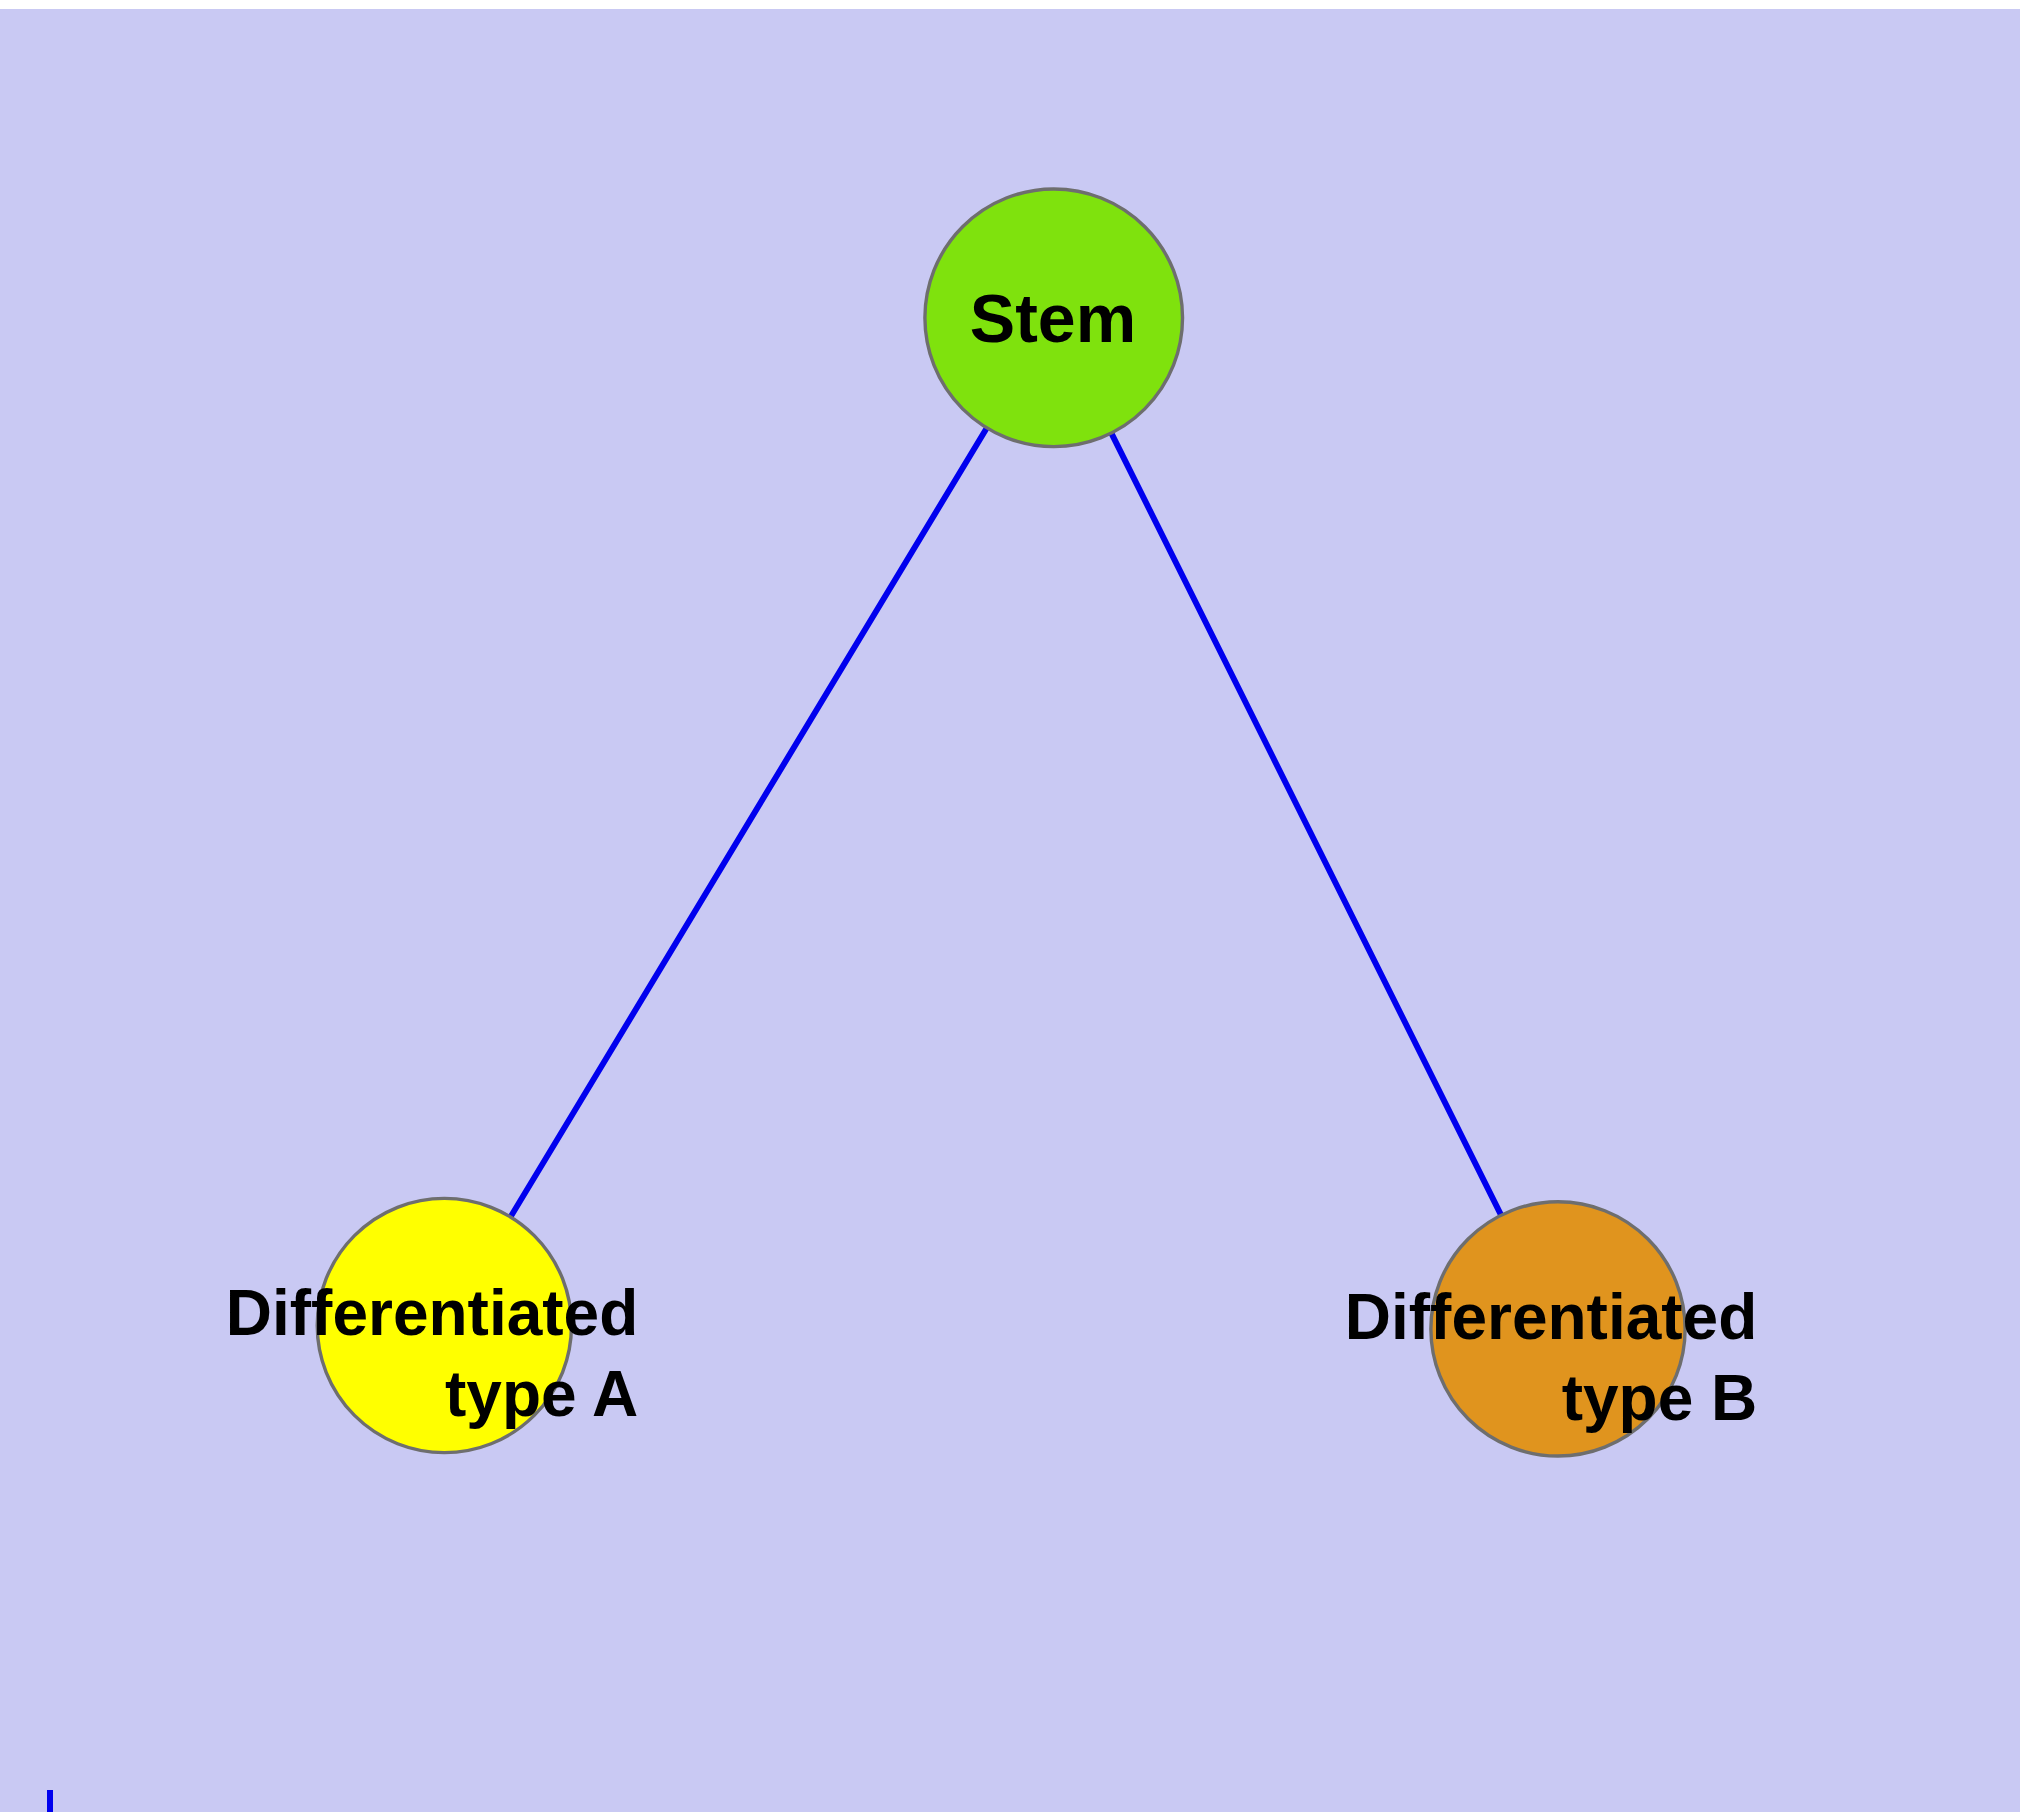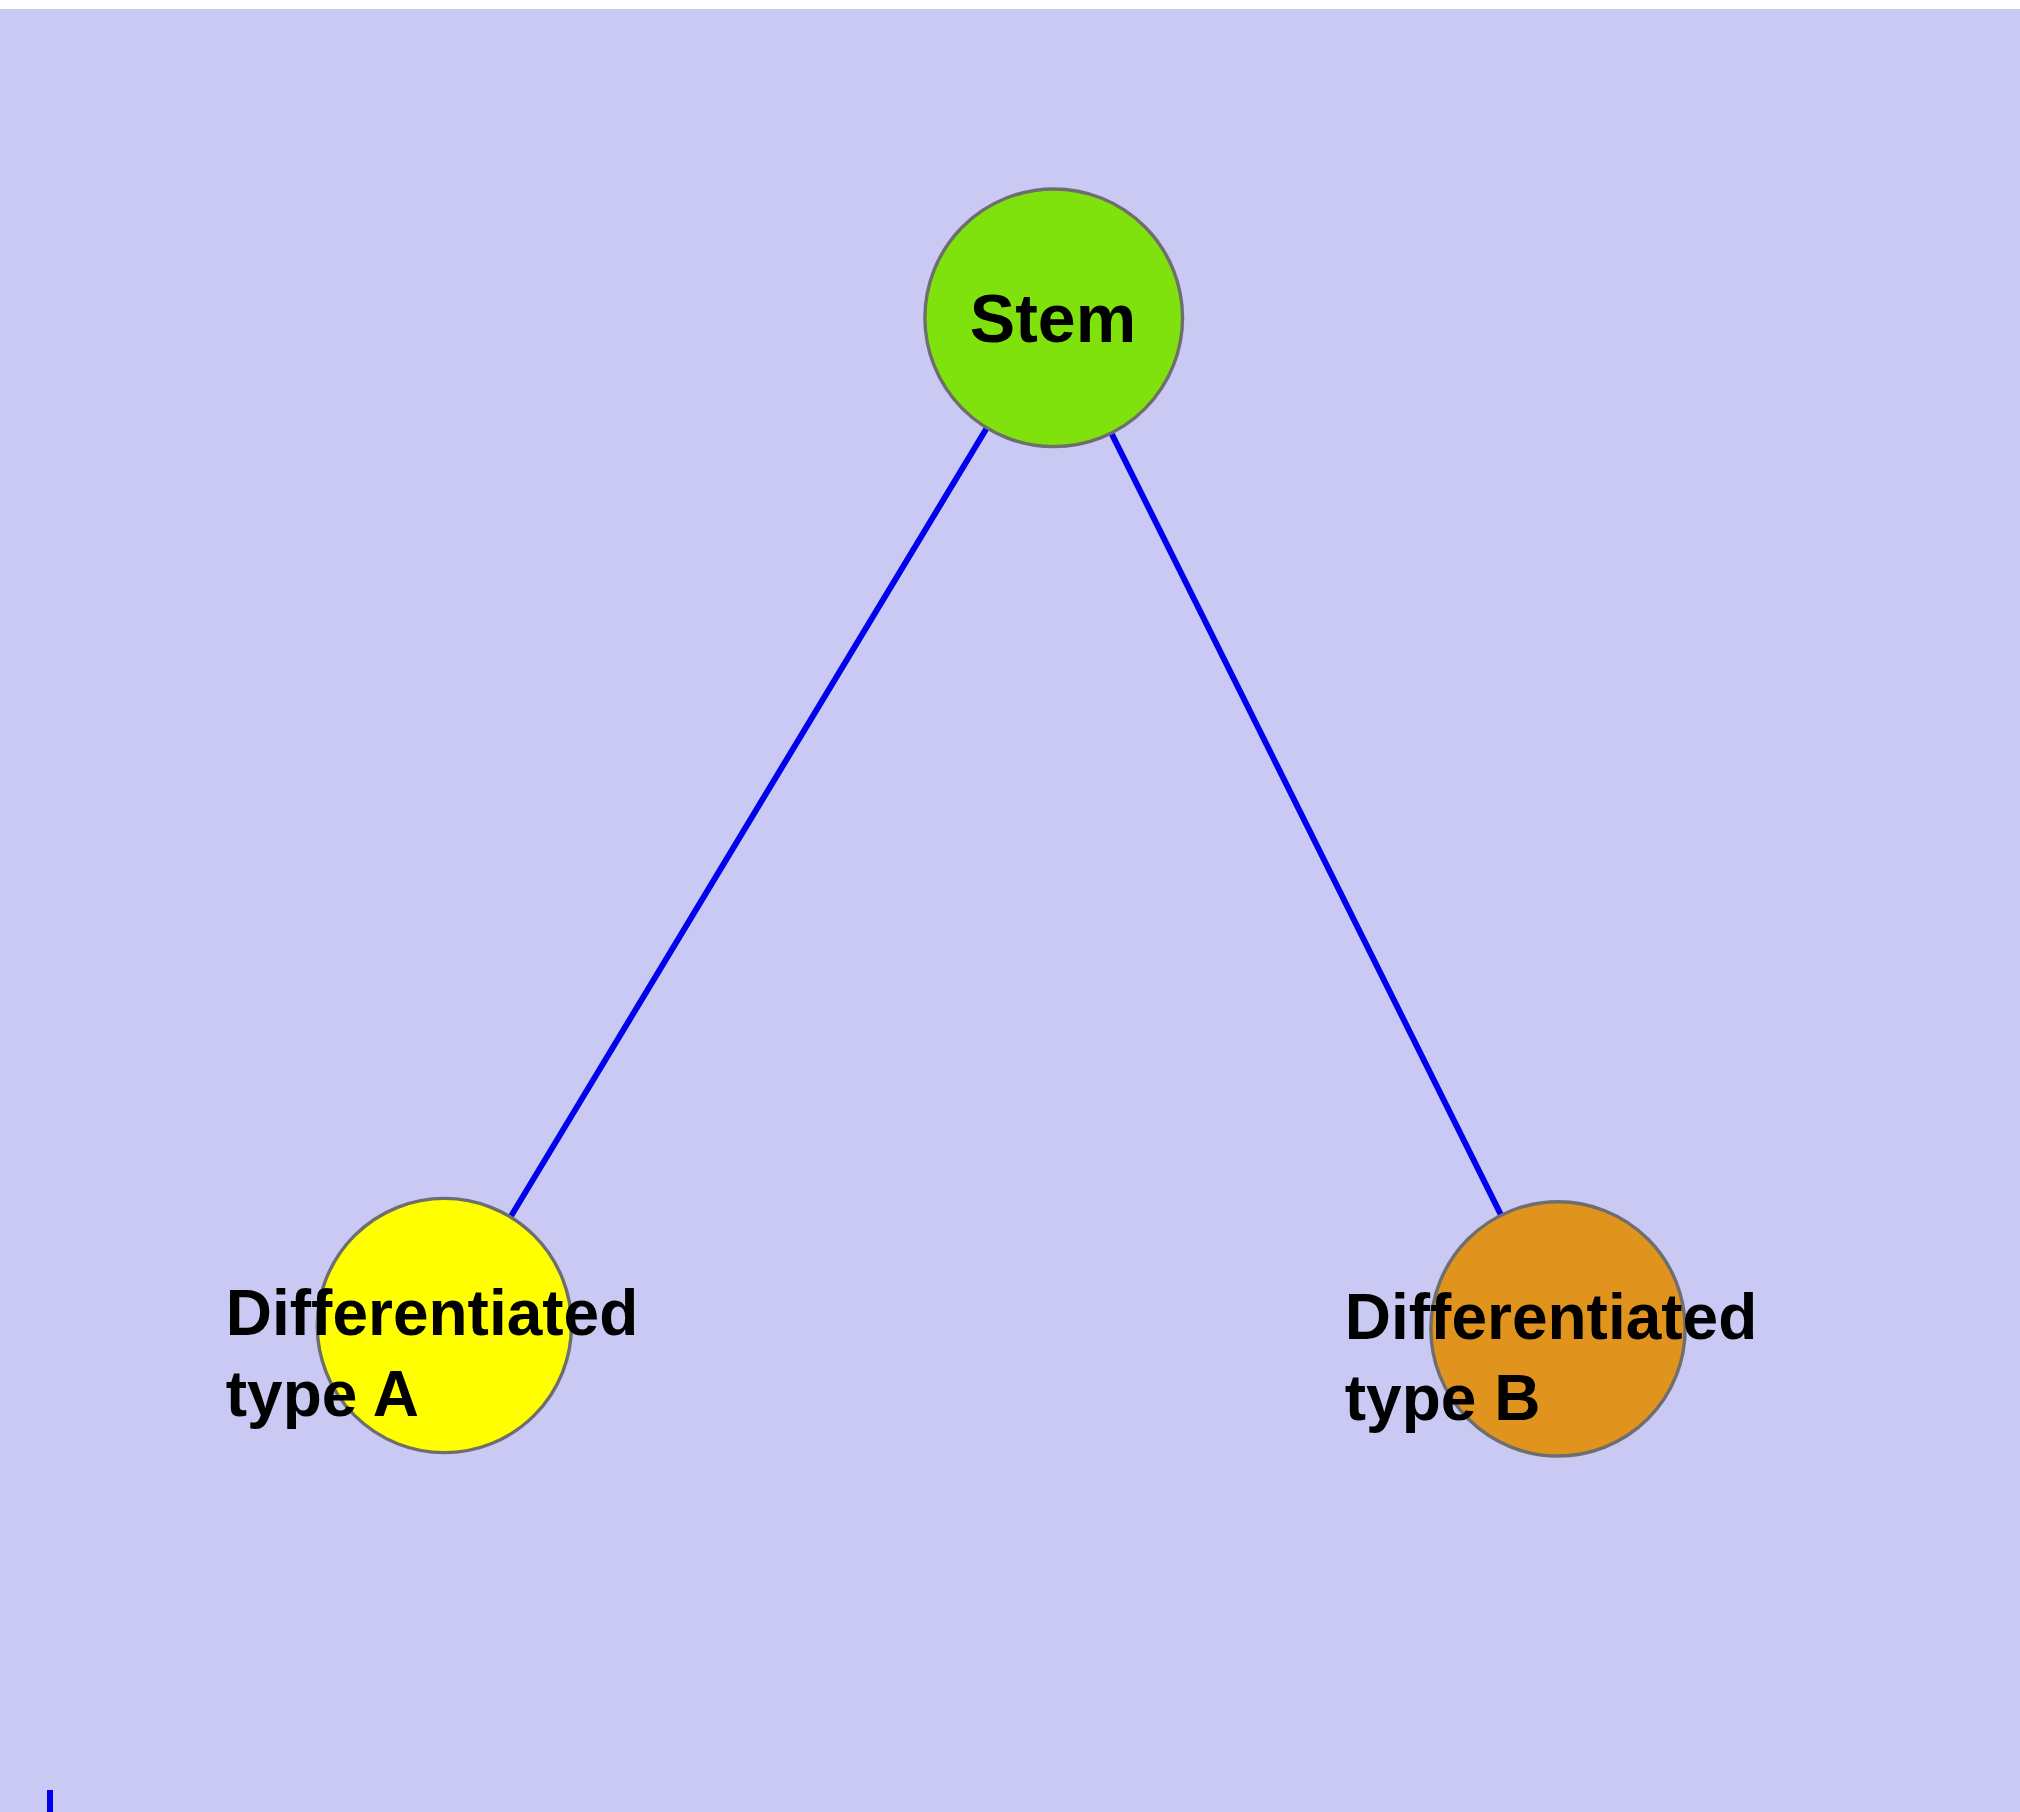--- a/index.html
+++ b/index.html
@@ -35,21 +35,21 @@
       stroke-width: 7;
       stroke-linecap: round;
     }
     circle.node {
       stroke: #6e6e6e;
       stroke-width: 4;
     }
     .label {
       position: absolute;
       transform: translate(-50%, -50%);
-      text-align: left;
+      text-align: right;
       font-weight: bold;
       color: #000000;
       white-space: pre-line;
       font-size: 64px;
       line-height: 81px;
       letter-spacing: 0;
     }
     .stem-label { left: 1053px; top: 318px; font-size: 68px; }
     .a-label    { left: 432px;  top: 1354px; }
     .b-label    { left: 1551px; top: 1358px; }

